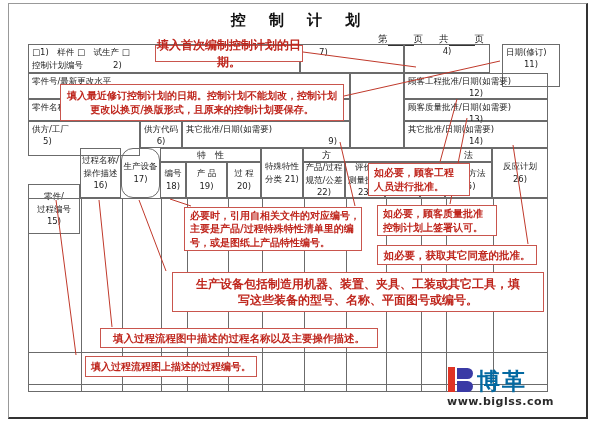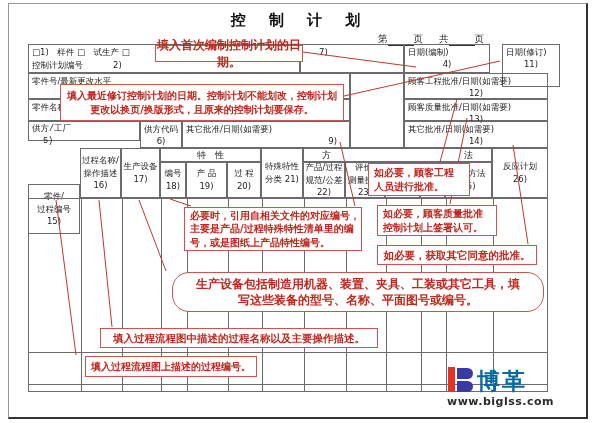--- a/index.html
+++ b/index.html
@@ -60,21 +60,20 @@
   </div>
 
   <div class="cell" style="left:28px;top:44px;width:272px;height:29px;">
     <div class="lbl">□1)　样件 □　试生产 □</div>
     <div class="row2"><span>控制计划编号</span><span class="pn">2)</span></div>
   </div>
   <div class="cell" style="left:300px;top:44px;width:104px;height:29px;">
     <div class="lbl" style="padding-left:18px;">7)</div>
   </div>
   <div class="cell" style="left:404px;top:44px;width:86px;height:29px;">
-    <span class="lbl">日期(编制)</span>
     <span class="num">4)</span>
   </div>
   <div class="cell" style="left:502px;top:44px;width:58px;height:43px;">
     <span class="lbl">日期(修订)</span>
     <span class="num">11)</span>
   </div>
 
   <div class="cell" style="left:28px;top:73px;width:322px;height:26px;">
     <span class="lbl">零件号/最新更改水平</span>
   </div>
@@ -84,21 +83,21 @@
   </div>
 
   <div class="cell" style="left:28px;top:99px;width:322px;height:22px;">
     <span class="lbl">零件名称</span>
   </div>
   <div class="cell" style="left:404px;top:99px;width:144px;height:22px;">
     <span class="lbl">顾客质量批准/日期(如需要)</span>
     <span class="num">13)</span>
   </div>
 
-  <div class="cell" style="left:28px;top:121px;width:112px;height:20px;font-family:Liberation Mono, monospace;">
+  <div class="cell" style="left:28px;top:121px;width:112px;height:35px;">
     <span class="lbl">供方/工厂</span>
     <span class="num left">5)</span>
   </div>
   <div class="cell" style="left:140px;top:121px;width:42px;height:27px;">
     <span class="lbl">供方代码</span>
     <span class="num">6)</span>
   </div>
   <div class="cell" style="left:182px;top:121px;width:168px;height:27px;">
     <span class="lbl">其它批准/日期(如需要)</span>
     <span class="num right">9)</span>
@@ -108,21 +107,21 @@
     <span class="lbl">其它批准/日期(如需要)</span>
     <span class="num">14)</span>
   </div>
 
   <div class="colhead" style="left:28px;top:148px;width:52px;height:50px;margin-top:36px;">零件/
 过程编号
 15)</div>
   <div class="colhead" style="left:80px;top:148px;width:41px;height:50px;">过程名称/
 操作描述
 16)</div>
-  <div class="colhead" style="left:121px;top:148px;width:39px;height:50px;">生产设备
+  <div class="colhead" style="left:121px;top:148px;width:39px;height:50px;border-radius:12px;">生产设备
 17)</div>
   <div class="grouphead" style="left:160px;top:148px;width:101px;height:14px;justify-content:center;">特　性</div>
   <div class="colhead" style="left:160px;top:162px;width:26px;height:36px;">编号
 18)</div>
   <div class="colhead" style="left:186px;top:162px;width:41px;height:36px;">产 品
 19)</div>
   <div class="colhead" style="left:227px;top:162px;width:34px;height:36px;">过 程
 20)</div>
   <div class="colhead" style="left:261px;top:148px;width:42px;height:50px;">特殊特性
 分类 21)</div>
@@ -179,21 +178,21 @@
   <div class="redbox" style="left:60px;top:84px;width:284px;height:37px;font-size:10px;">填入最近修订控制计划的日期。控制计划不能划改，控制计划
 更改以换页/换版形式，且原来的控制计划要保存。</div>
   <div class="redbox leftalign" style="left:368px;top:163px;width:102px;height:33px;font-size:10px;">如必要，顾客工程
 人员进行批准。</div>
   <div class="redbox leftalign" style="left:184px;top:207px;width:178px;height:44px;font-size:10px;">必要时，引用自相关文件的对应编号，
 主要是产品/过程特殊特性清单里的编
 号，或是图纸上产品特性编号。</div>
   <div class="redbox leftalign" style="left:377px;top:205px;width:120px;height:31px;font-size:10px;">如必要，顾客质量批准
 控制计划上签署认可。</div>
   <div class="redbox" style="left:377px;top:245px;width:160px;height:20px;font-size:10.5px;">如必要，获取其它同意的批准。</div>
-  <div class="redbox" style="left:172px;top:272px;width:372px;height:40px;font-size:12px;border-radius:17px;">生产设备包括制造用机器、装置、夹具、工装或其它工具，填
+  <div class="redbox" style="left:172px;top:272px;width:372px;height:40px;font-size:12px;">生产设备包括制造用机器、装置、夹具、工装或其它工具，填
 写这些装备的型号、名称、平面图号或编号。</div>
   <div class="redbox" style="left:100px;top:328px;width:278px;height:20px;font-size:10.5px;">填入过程流程图中描述的过程名称以及主要操作描述。</div>
   <div class="redbox" style="left:85px;top:356px;width:172px;height:21px;font-size:10px;">填入过程流程图上描述的过程编号。</div>
 
   <div id="logo">
     <div class="logo-row">
       <span class="logo-b">
         <span class="bar"></span>
           <span class="bump b1"></span>
           <span class="bump b2"></span>

